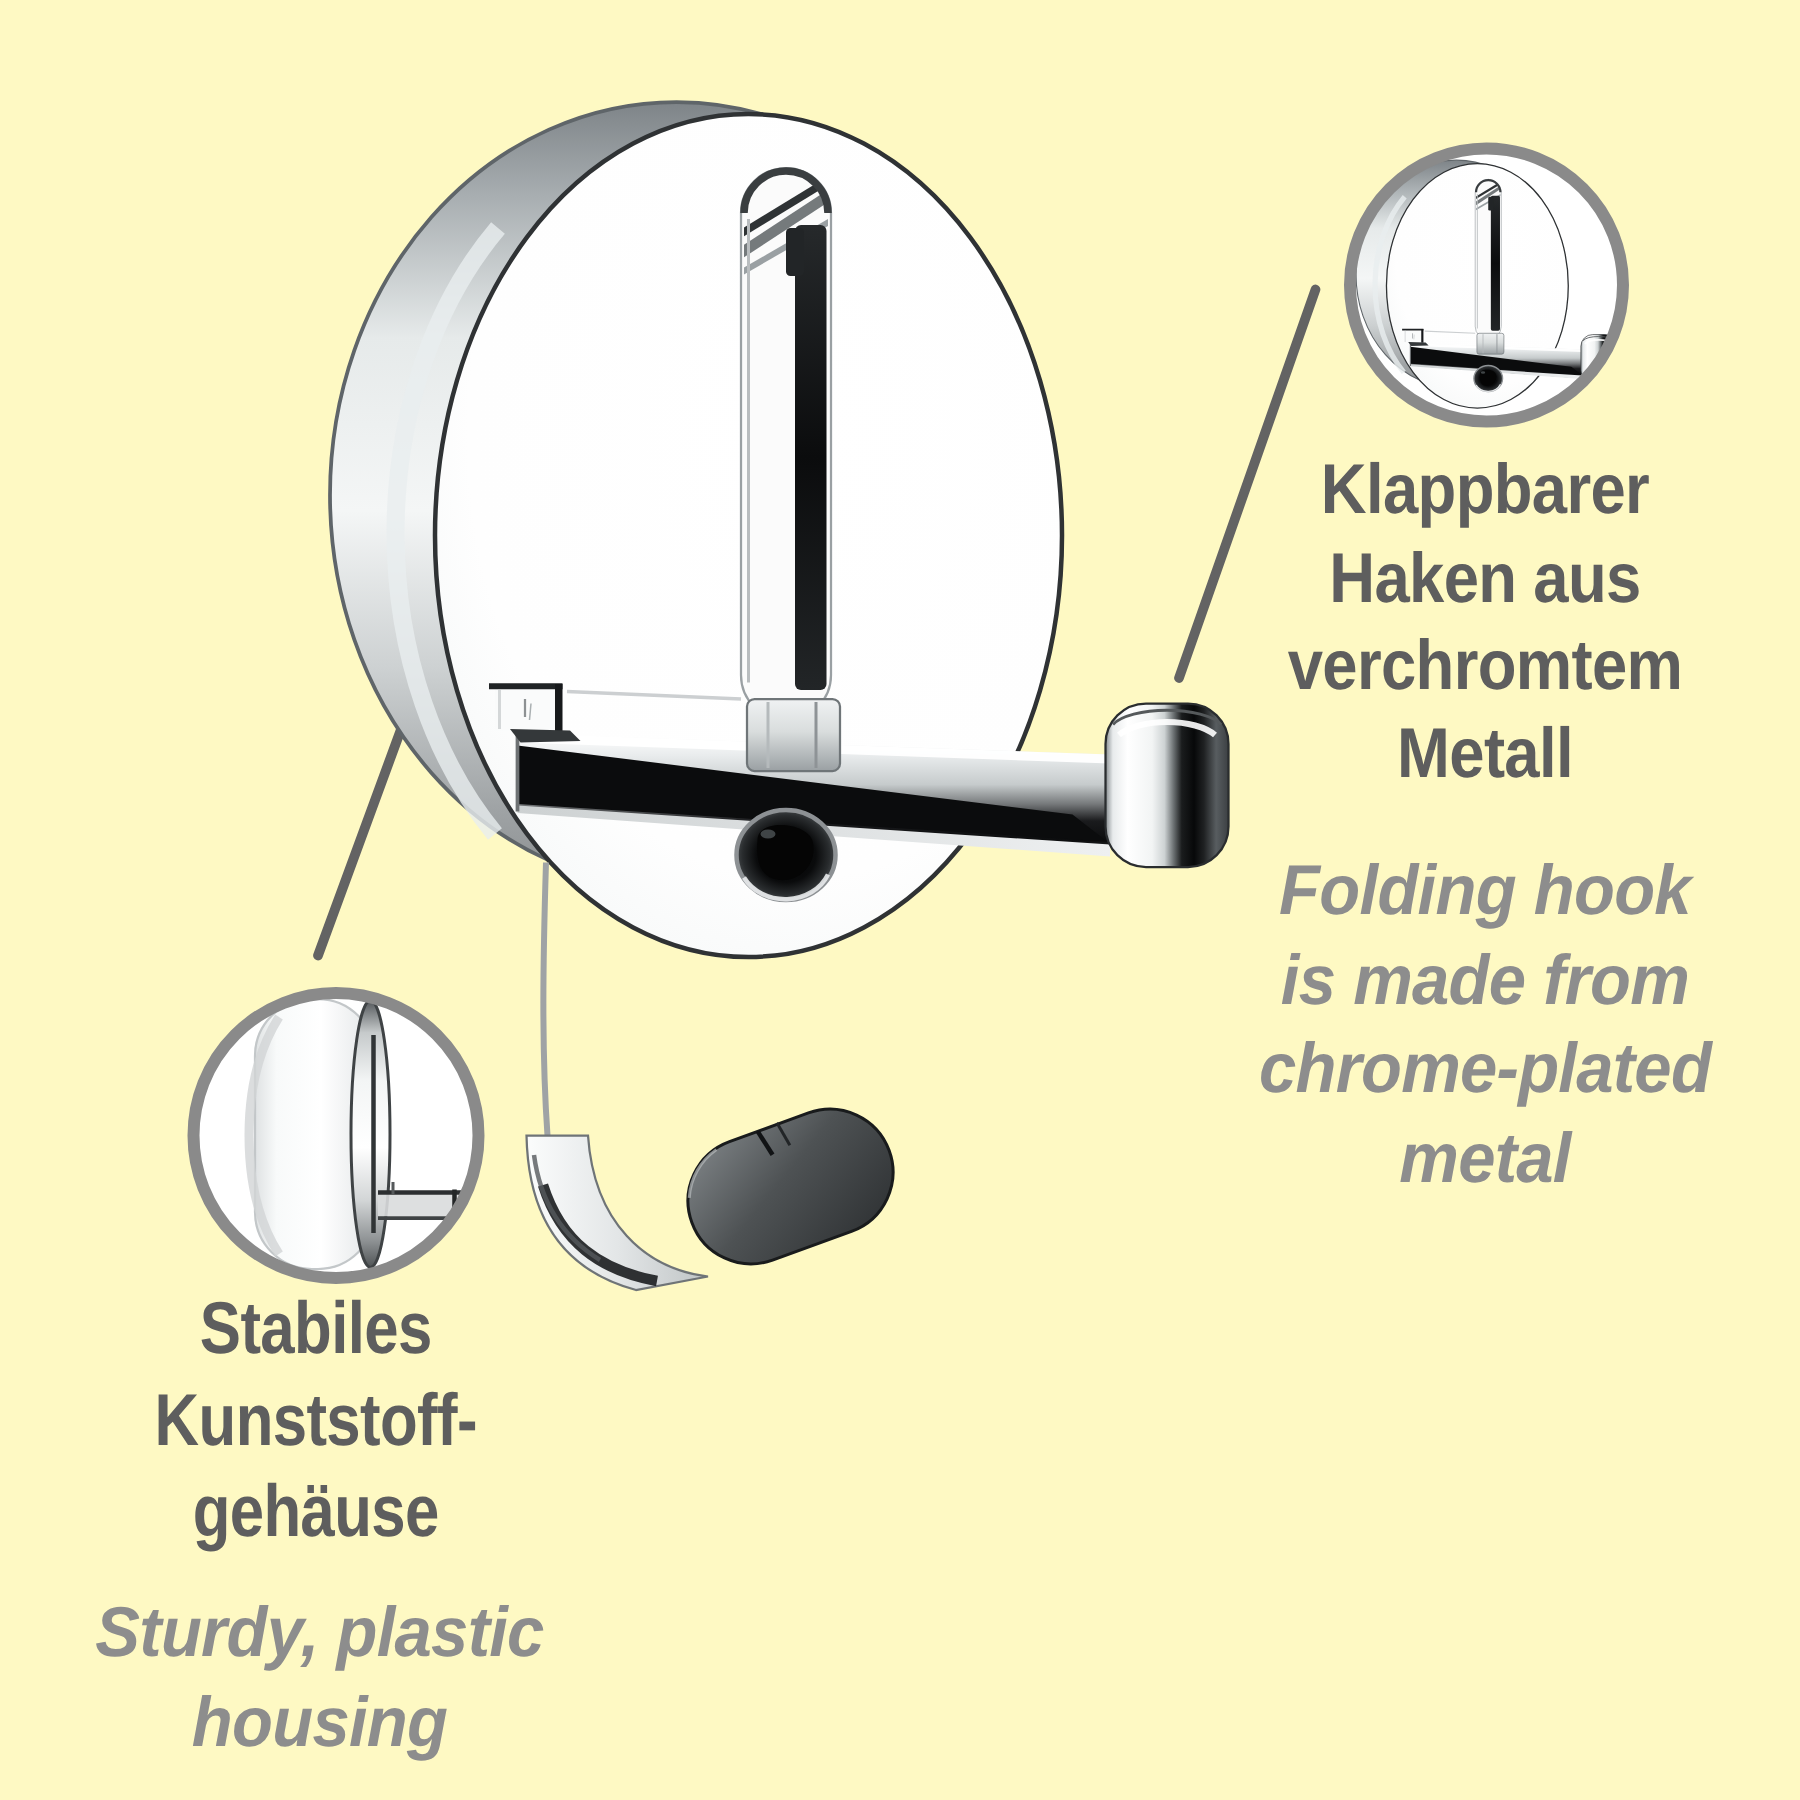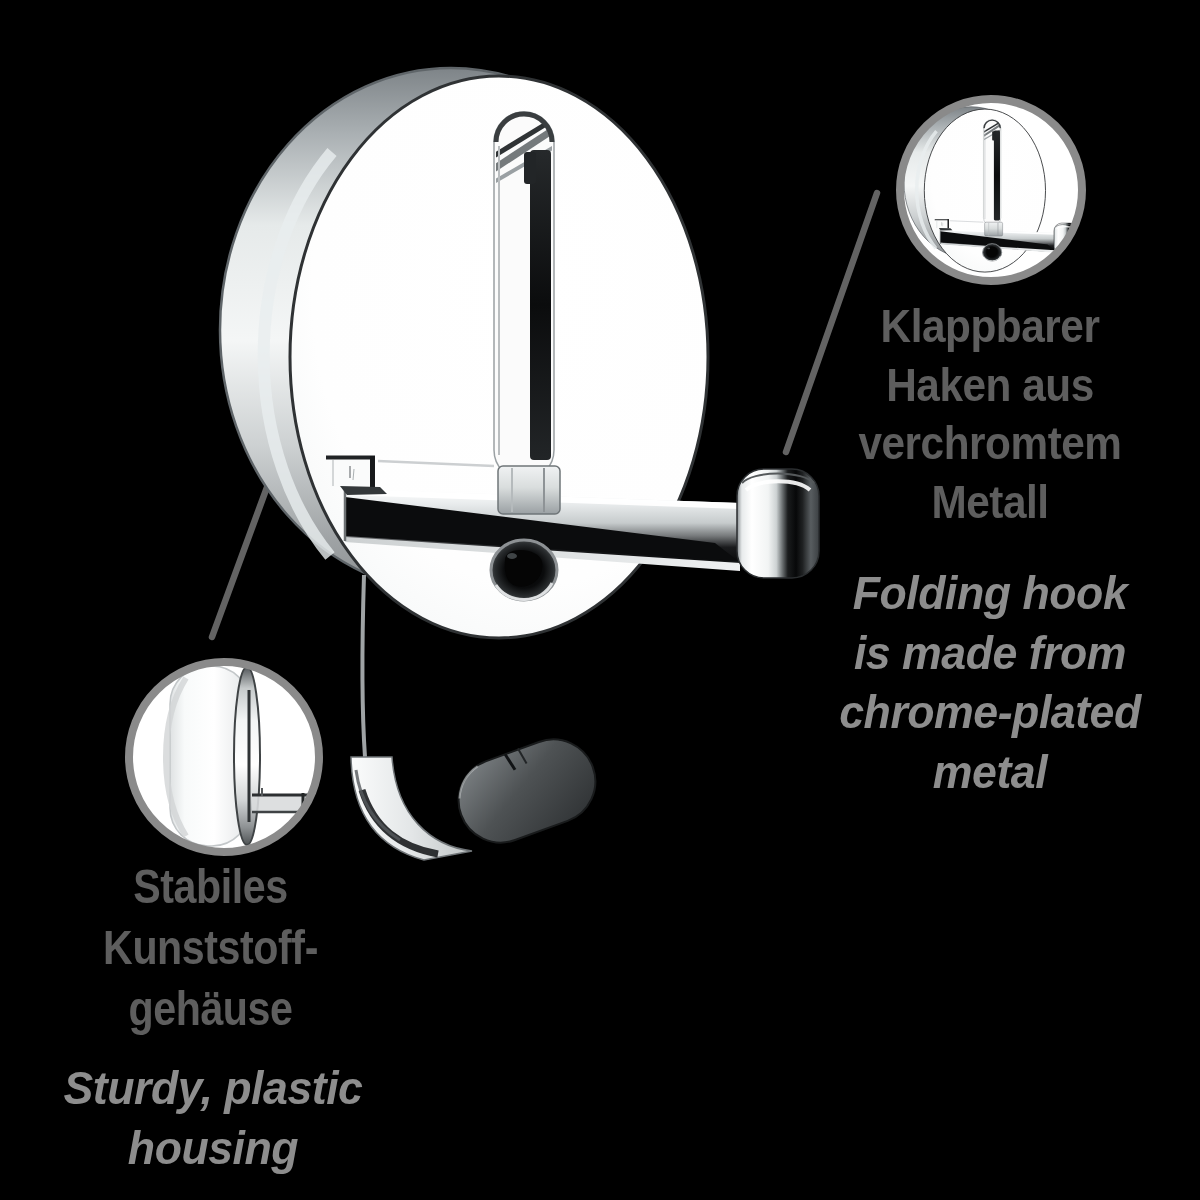--- a/index.html
+++ b/index.html
@@ -1,16 +1,16 @@
 <!DOCTYPE html>
 <html style="--heading: #5e5e5e; --subheading: #8d8d8d; --leader-line: #636363; --detail-ring: #8a8a8a;"><head>
 <meta charset="utf-8">
 <style>
   html,body{margin:0;padding:0;background:#fff;}
-  .canvas{position:relative;width:1200px;height:1200px;background:#000000;overflow:hidden;
+  .canvas{position:relative;width:1200px;height:1200px;background:#fef9c3;overflow:hidden;
           font-family:"Liberation Sans",sans-serif;}
   .scene{position:absolute;left:0;top:0;}
   .callout{position:absolute;text-align:center;letter-spacing:-0.5px;}
   .heading{font-weight:bold;color:var(--heading,#5e5e5e);}
   .subheading{font-weight:bold;font-style:italic;color:var(--subheading,#8d8d8d);}
   .tr-h{left:795px;top:297px;width:390px;font-size:47px;line-height:58.5px;transform:scaleX(.90);transform-origin:50% 0;}
   .tr-s{left:790px;top:563px;width:400px;font-size:47px;line-height:59.5px;transform:scaleX(.95);transform-origin:50% 0;}
   .bl-h{left:33px;top:856px;width:355px;font-size:49px;line-height:61px;transform:scaleX(.84);transform-origin:50% 0;}
   .bl-s{left:20px;top:1058px;width:386px;font-size:47px;line-height:60px;transform:scaleX(.95);transform-origin:50% 0;}
   svg .leader{stroke:var(--leader-line,#636363);stroke-width:6.5;stroke-linecap:round;}

